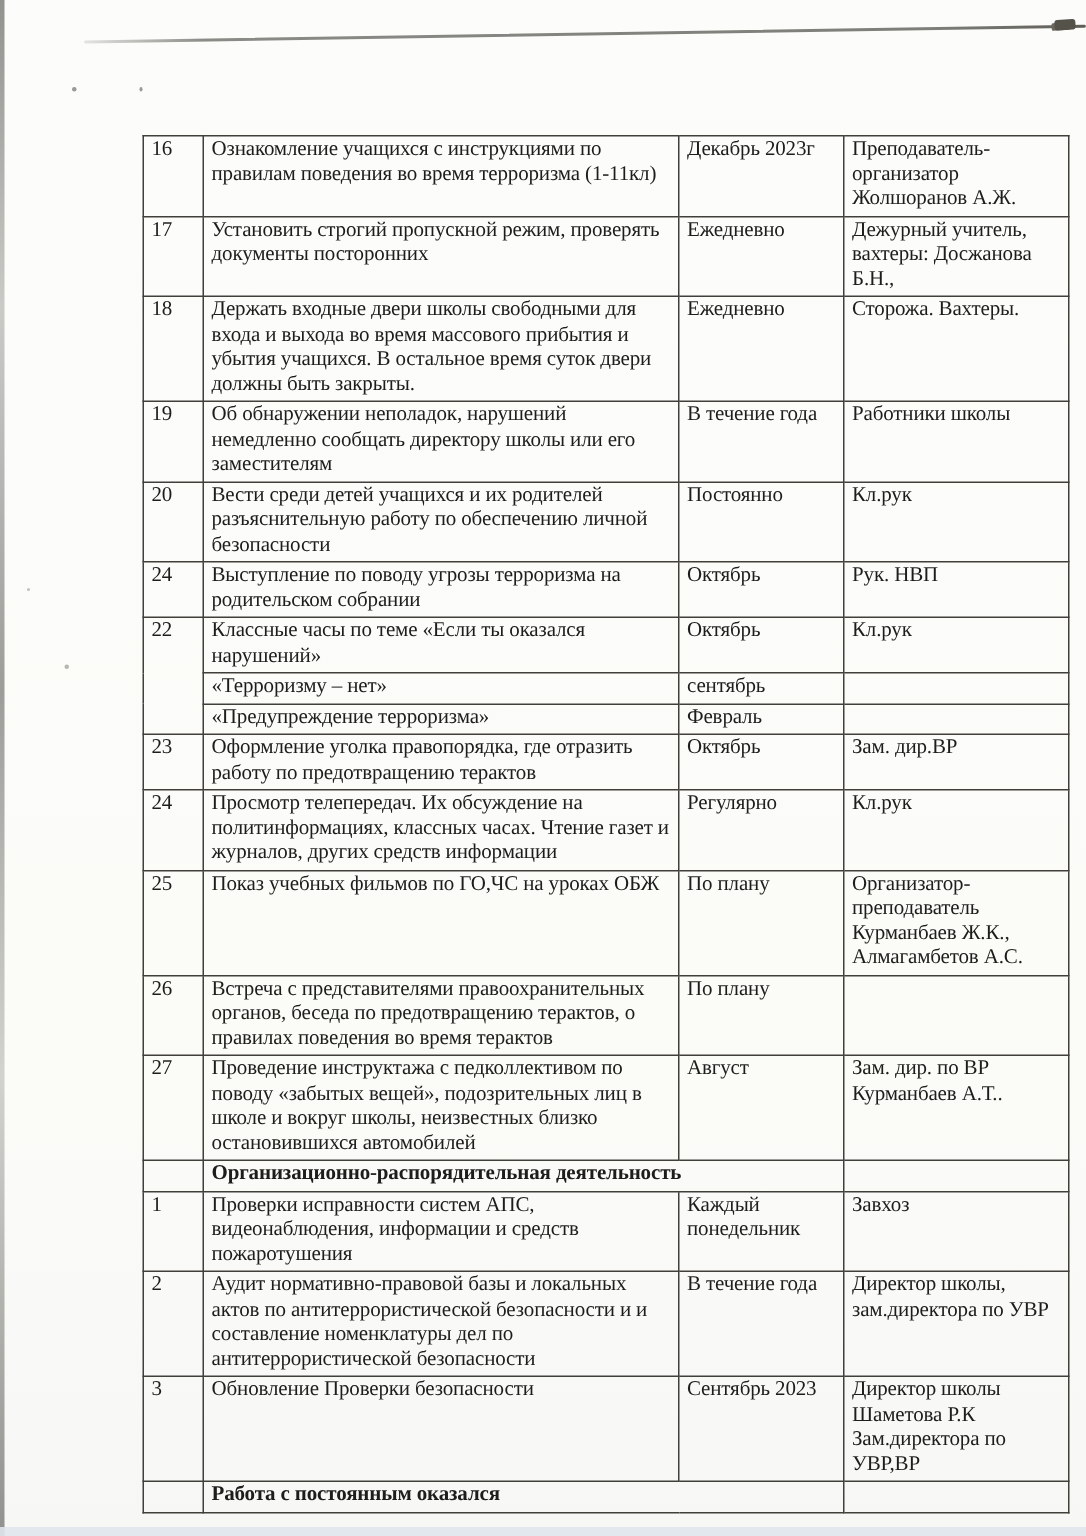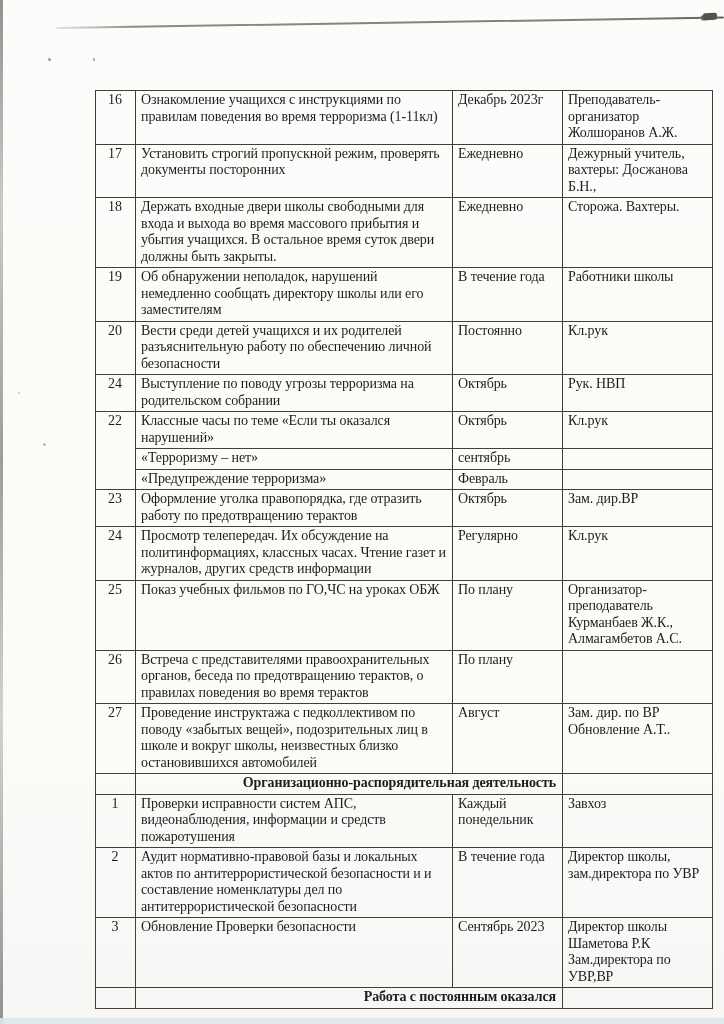--- a/index.html
+++ b/index.html
@@ -51,24 +51,24 @@
   }
   table.plan td {
     border: 1.6px solid #413f3a;
     vertical-align: top;
     font-size: 14px;
     line-height: 16.5px;
     padding: 1px 6px 2px 5px;
     letter-spacing: -0.1px;
     word-wrap: break-word;
   }
-  td.num { padding-left: 7px; text-align: center; }
+  td.num { padding-left: 7px; }
   td.section-title {
     font-weight: bold;
-    text-align: right;
+    text-align: left;
     padding-top: 1px; padding-bottom: 1px;
   }
   col.c-num   { width: 40px; }
   col.c-act   { width: 317px; }
   col.c-time  { width: 110px; }
   col.c-resp  { width: 150px; }
 </style>
 </head>
 <body>
 
@@ -164,21 +164,21 @@
         <tr>
           <td class="num">26</td>
           <td class="activity">Встреча с представителями правоохранительных органов, беседа по предотвращению терактов, о правилах поведения во время терактов</td>
           <td class="timing">По плану</td>
           <td class="resp"></td>
         </tr>
         <tr>
           <td class="num">27</td>
           <td class="activity">Проведение инструктажа с педколлективом по поводу «забытых вещей», подозрительных лиц в школе и вокруг школы, неизвестных близко остановившихся автомобилей</td>
           <td class="timing">Август</td>
-          <td class="resp">Зам. дир. по ВР Обновление А.Т..</td>
+          <td class="resp">Зам. дир. по ВР Курманбаев А.Т..</td>
         </tr>
         <tr>
           <td class="num"></td>
           <td class="section-title" colspan="2">Организационно-распорядительная деятельность</td>
           <td class="resp"></td>
         </tr>
         <tr>
           <td class="num">1</td>
           <td class="activity">Проверки исправности систем АПС, видеонаблюдения, информации и средств пожаротушения</td>
           <td class="timing">Каждый понедельник</td>

